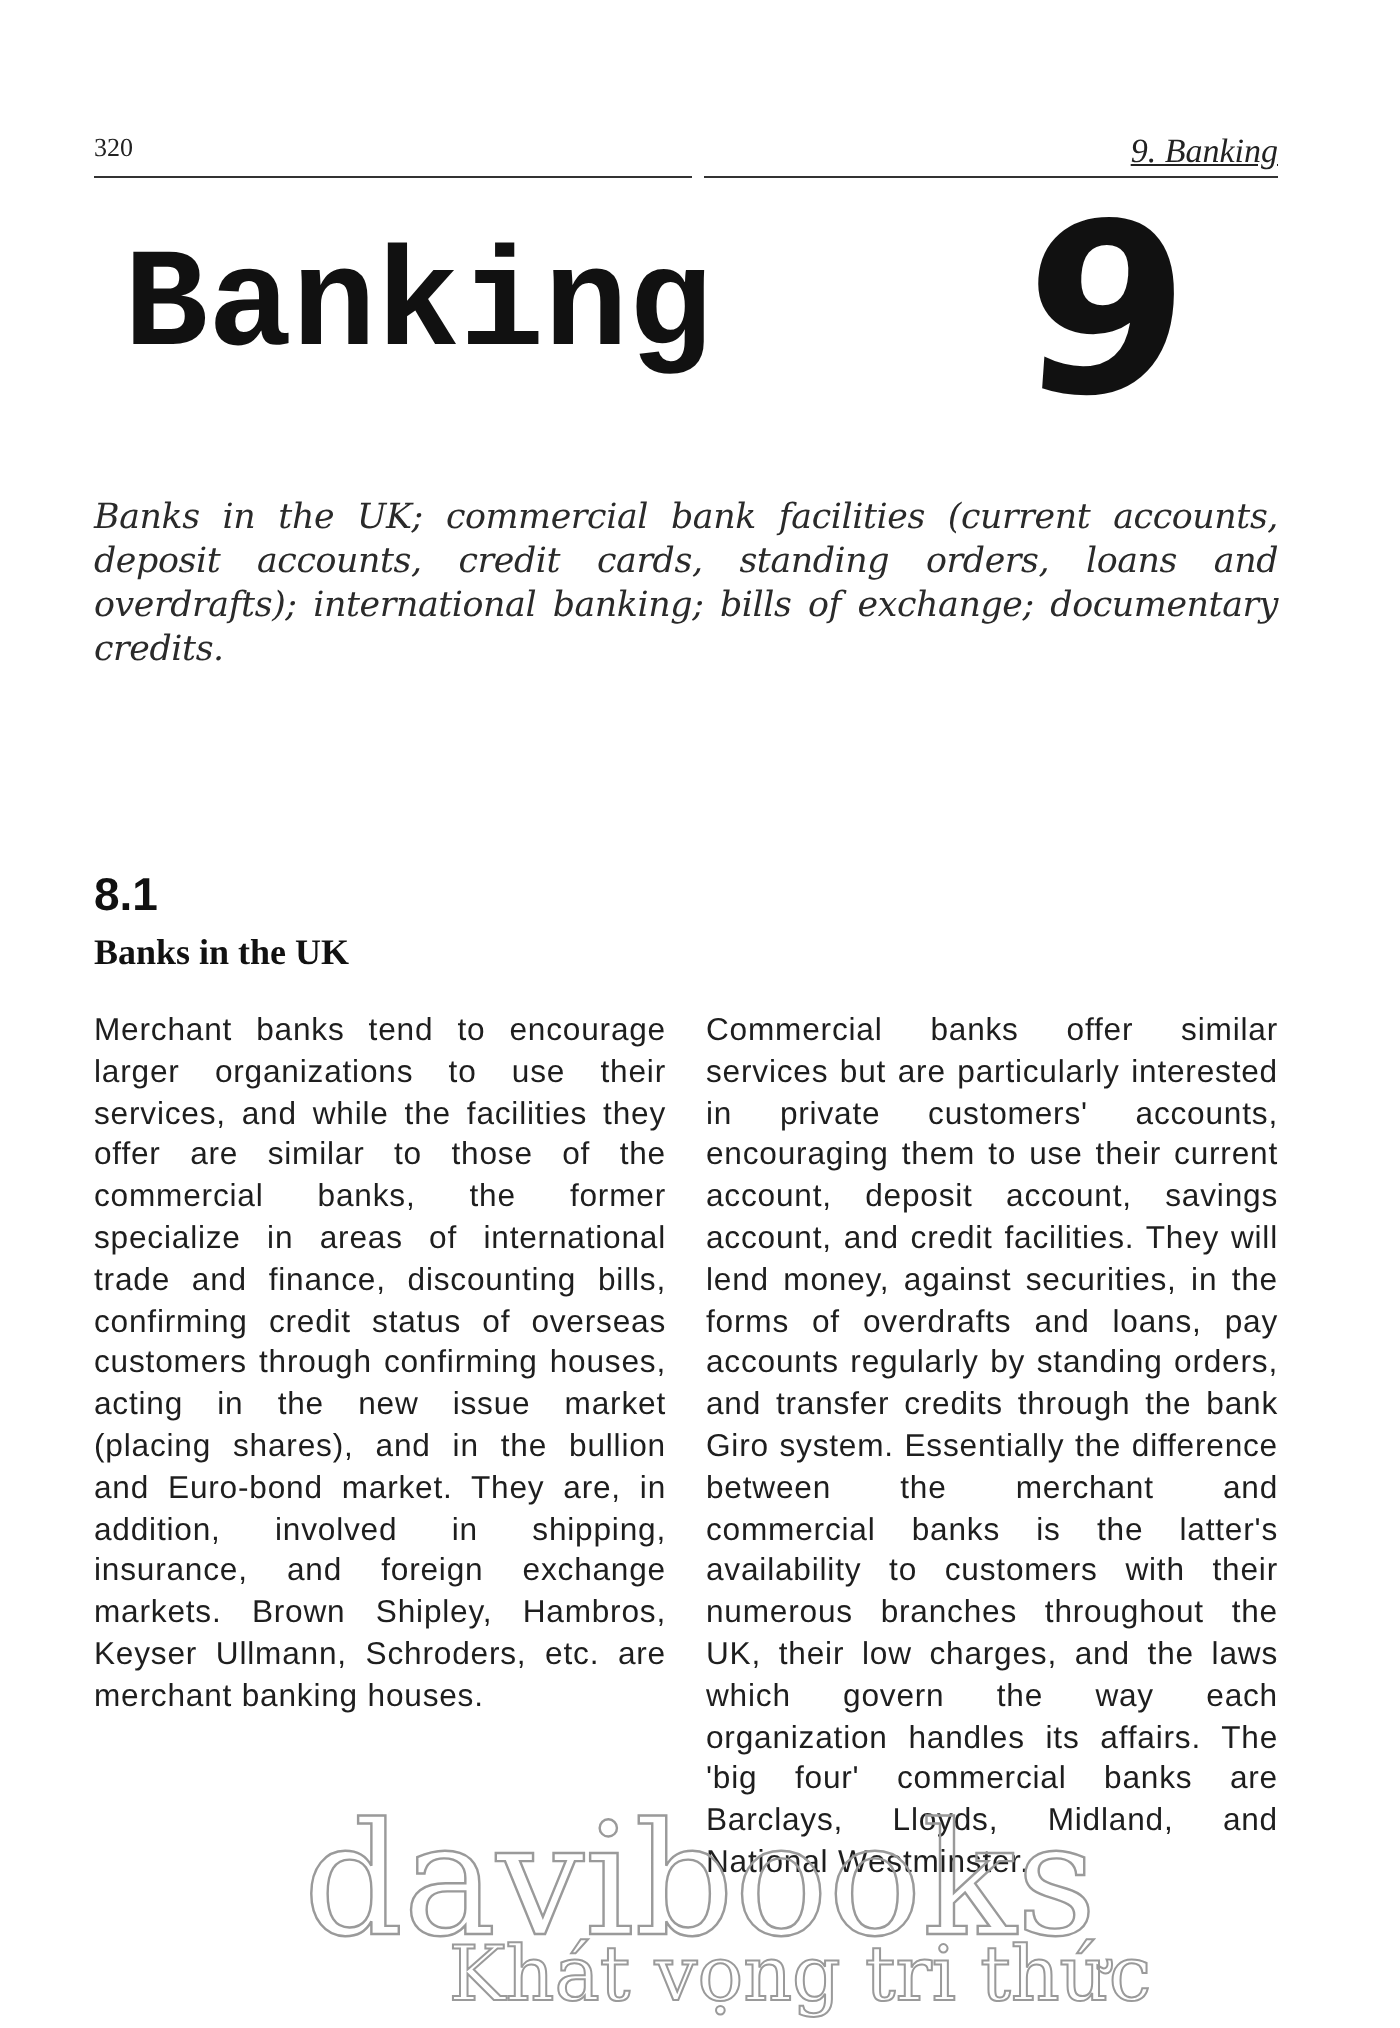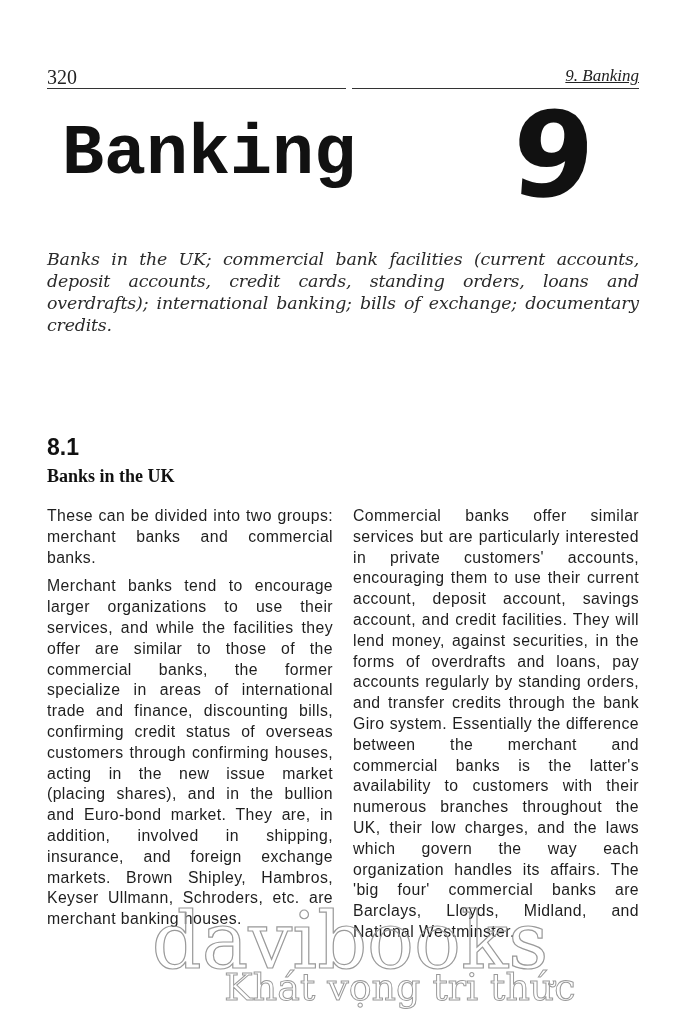--- a/index.html
+++ b/index.html
@@ -19,21 +19,21 @@
       top: 66px;
       left: 47px;
       width: 592px;
       height: 24px;
     }
     .page-number {
       position: absolute;
       left: 0;
       top: 0;
       font-family: "Liberation Serif", serif;
-      font-size: 20px;
+      font-size: 13px;
       color: #222;
     }
     .running-chapter {
       position: absolute;
       right: 0;
       top: 0;
       font-family: "Liberation Serif", serif;
       font-style: italic;
       font-size: 17px;
       color: #222;
@@ -163,21 +163,20 @@
 
 <div class="chapter-title">Banking</div>
 <div class="chapter-number">9</div>
 
 <div class="chapter-summary">Banks in the UK; commercial bank facilities (current accounts, deposit accounts, credit cards, standing orders, loans and overdrafts); international banking; bills of exchange; documentary credits.</div>
 
 <div class="section-number">8.1</div>
 <div class="section-title">Banks in the UK</div>
 
 <div class="col col-left">
-  <p>These can be divided into two groups: merchant banks and commercial banks.</p>
   <p>Merchant banks tend to encourage larger organizations to use their services, and while the facilities they offer are similar to those of the commercial banks, the former specialize in areas of international trade and finance, discounting bills, confirming credit status of overseas customers through confirming houses, acting in the new issue market (placing shares), and in the bullion and Euro-bond market. They are, in addition, involved in shipping, insurance, and foreign exchange markets. Brown Shipley, Hambros, Keyser Ullmann, Schroders, etc. are merchant banking houses.</p>
 </div>
 
 <div class="col col-right">
   <p>Commercial banks offer similar services but are particularly interested in private customers' accounts, encouraging them to use their current account, deposit account, savings account, and credit facilities. They will lend money, against securities, in the forms of overdrafts and loans, pay accounts regularly by standing orders, and transfer credits through the bank Giro system. Essentially the difference between the merchant and commercial banks is the latter's availability to customers with their numerous branches throughout the UK, their low charges, and the laws which govern the way each organization handles its affairs. The 'big four' commercial banks are Barclays, Lloyds, Midland, and National Westminster.</p>
 </div>
 
 <div class="watermark">davibooks</div>
 <div class="watermark-tagline">Khát vọng tri thức</div>
 

